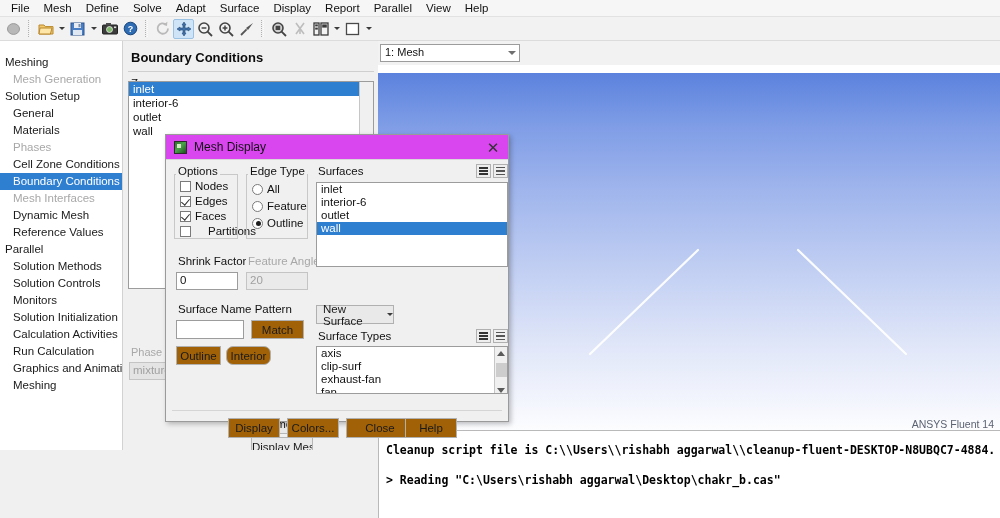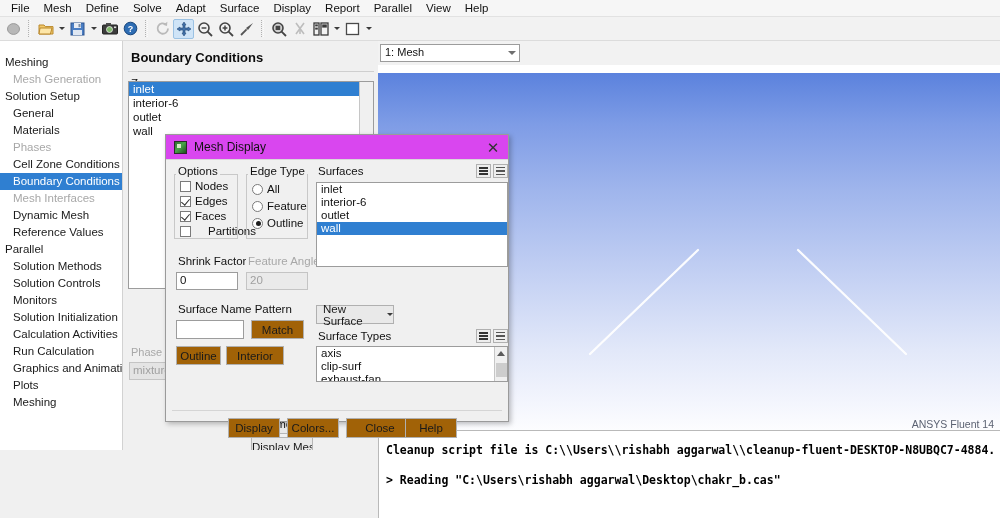--- a/index.html
+++ b/index.html
@@ -410,21 +410,20 @@
     <div class="nav-item">Dynamic Mesh</div>
     <div class="nav-item">Reference Values</div>
     <div class="nav-head">Parallel</div>
     <div class="nav-item">Solution Methods</div>
     <div class="nav-item">Solution Controls</div>
     <div class="nav-item">Monitors</div>
     <div class="nav-item">Solution Initialization</div>
     <div class="nav-item">Calculation Activities</div>
     <div class="nav-item">Run Calculation</div>
     <div class="nav-item">Graphics and Animations</div>
-    <div class="nav-item">Plots</div>
     <div class="nav-item">Meshing</div>
   </div>
 
   <div class="bcpanel">
     <div class="bc-title">Boundary Conditions</div>
     <div class="bc-titlerule"></div>
     <div class="bc-zonelabel">Zone</div>
     <div class="bc-zonerule"></div>
     <div class="bc-zonelist">
       <div class="zl-row sel">inlet</div>
@@ -534,21 +533,21 @@
         <div class="lb-row">inlet</div>
         <div class="lb-row">interior-6</div>
         <div class="lb-row">outlet</div>
         <div class="lb-row sel">wall</div>
       </div>
 
       <div class="grp-label" style="left:10px; top:143px;">Surface Name Pattern</div>
       <div class="txtin" style="left:10px; top:160px; width:68px; height:19px;" placeholder=""></div>
       <div class="dbtn" style="left:85px; top:160px; width:53px; height:19px;">Match</div>
       <div class="dbtn" style="left:10px; top:186px; width:45px; height:19px;">Outline</div>
-      <div class="dbtn" style="left:60px; top:186px; width:58px; height:19px;">Interior</div>
+      <div class="dbtn" style="left:60px; top:186px; width:45px; height:19px;border-radius:7px;">Interior</div>
 
       <div class="newsurf" style="left:150px; top:145px; width:78px; height:19px;">
         <span>New Surface</span>
         <span class="caret-d"></span>
       </div>
 
       <div class="grp-label" style="left:150px; top:170px;">Surface Types</div>
       <div class="iconbtn" style="left:310px; top:169px;">
         <span class="ic-lines">
             <i></i>
@@ -556,21 +555,21 @@
             <i></i>
           </span>
       </div>
       <div class="iconbtn" style="left:327px; top:169px;">
         <span class="ic-lines thin">
             <i></i>
             <i></i>
             <i></i>
           </span>
       </div>
-      <div class="listbox" style="left:150px; top:186px; width:192px; height:36px;">
+      <div class="listbox" style="left:150px; top:186px; width:192px; height:48px;">
         <div class="lb-row">axis</div>
         <div class="lb-row">clip-surf</div>
         <div class="lb-row">exhaust-fan</div>
         <div class="lb-row">fan</div>
         <div class="vscroll" style="right:0; top:0; height:50px; width:13px;">
           <span class="vs-arrow vs-up"></span>
           <span class="vs-thumb" style="top:16px; height:14px;"></span>
           <span class="vs-arrow vs-dn"></span>
         </div>
       </div>

